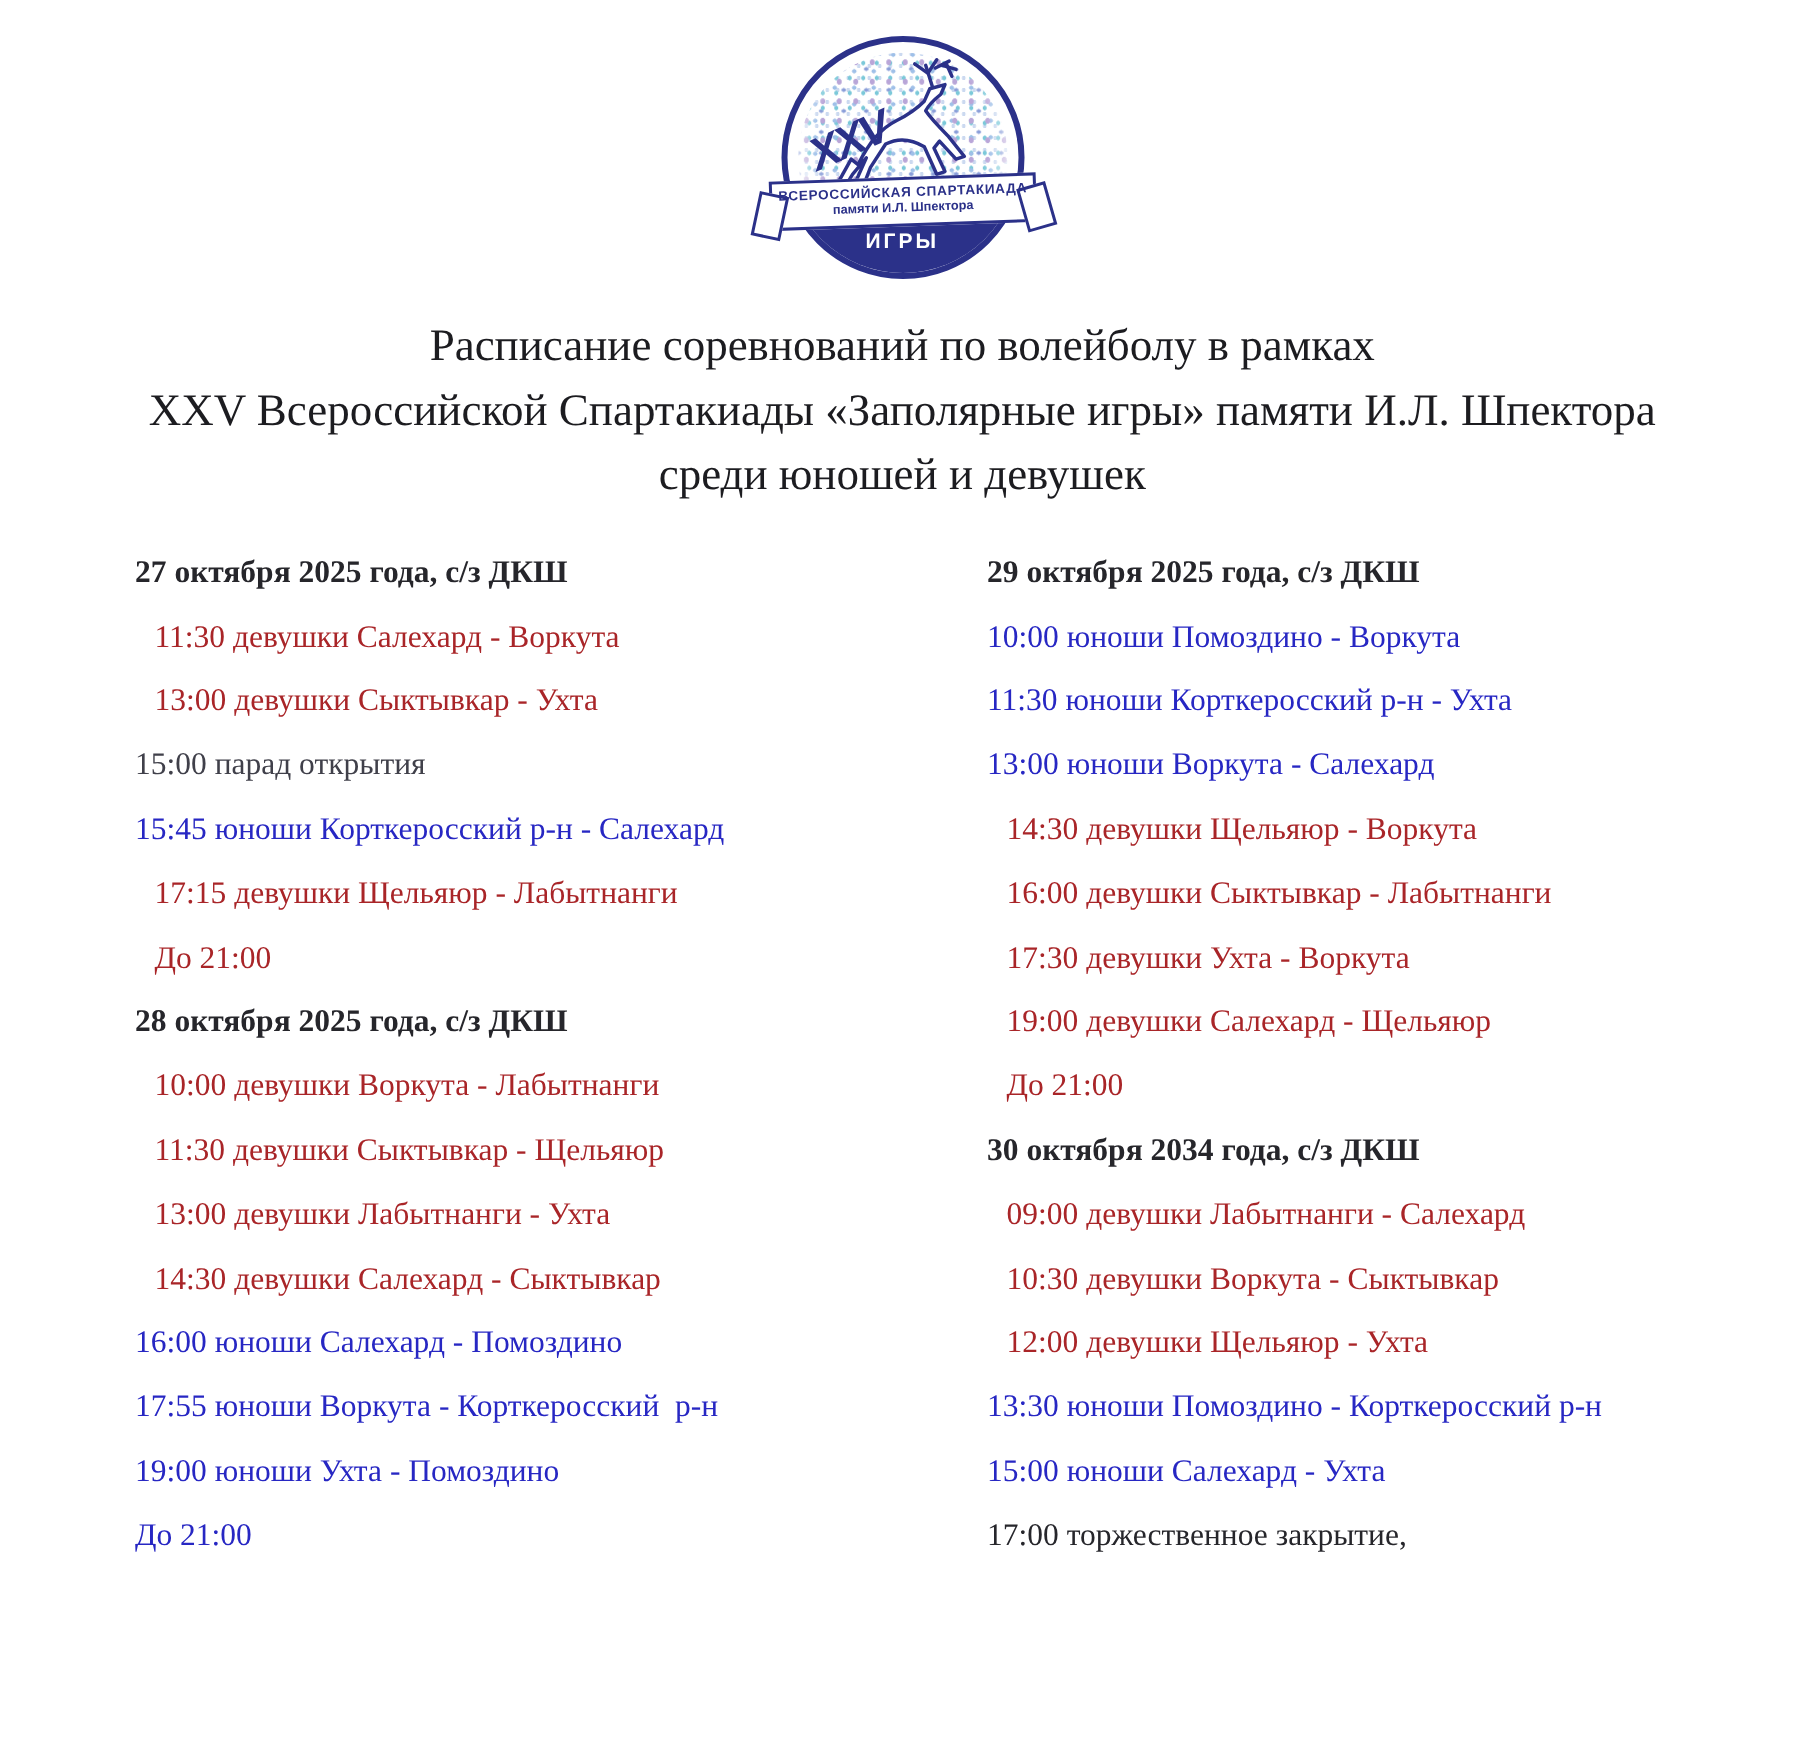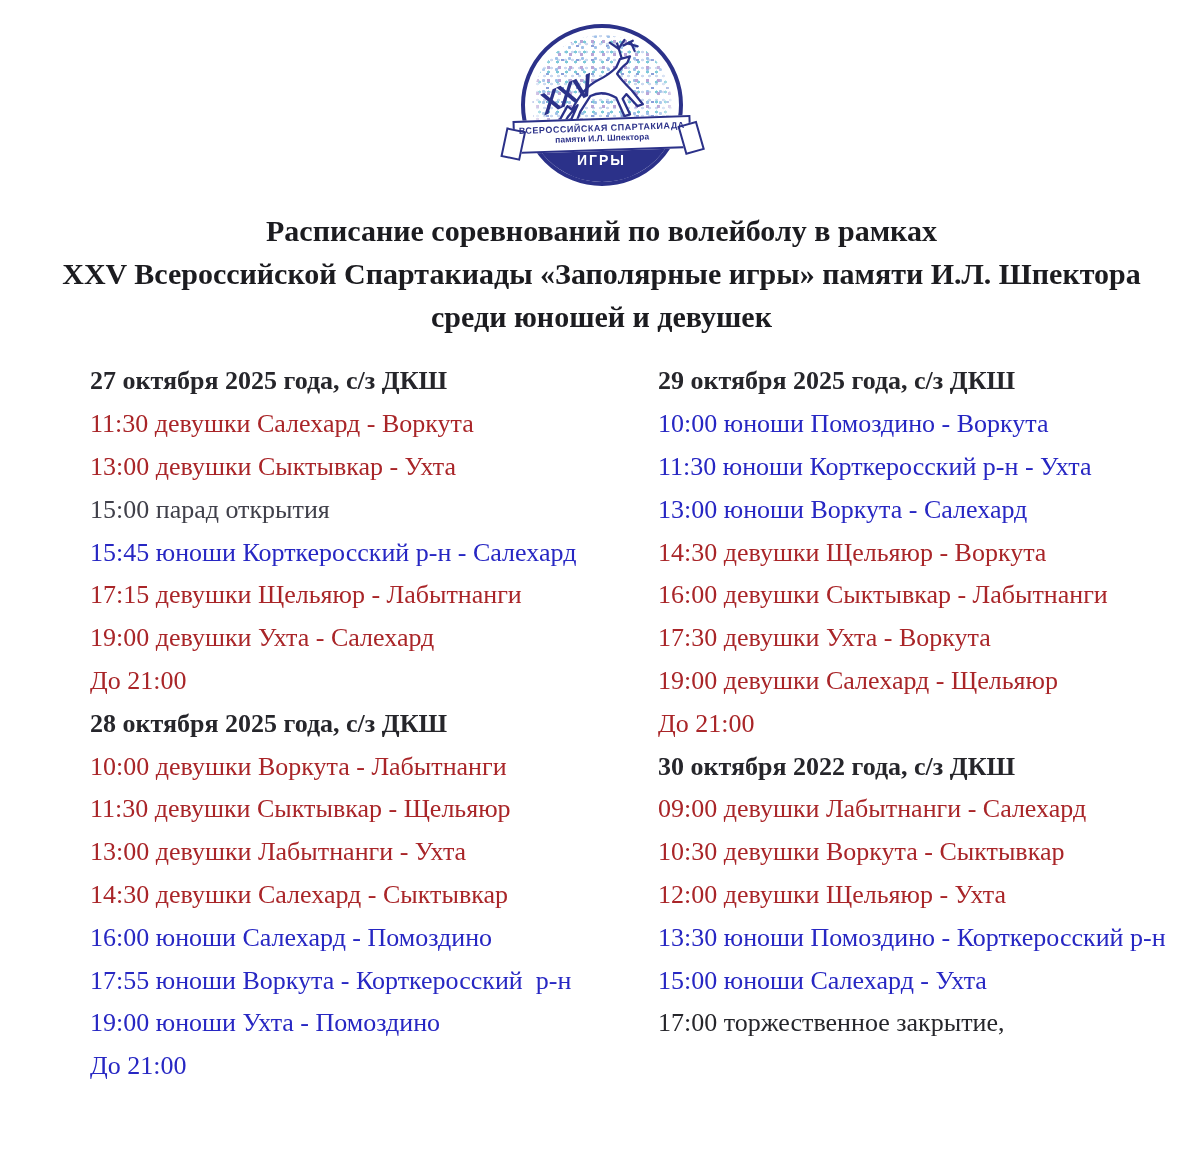--- a/index.html
+++ b/index.html
@@ -129,45 +129,45 @@
     color: var(--c-navy, #2b3189);
   }
 
   
   .title {
     position: absolute;
     top: 209px;
     left: 0;
     width: 100%;
     text-align: center;
-    font-weight: bold;
+    font-weight: normal;
     font-size: 30px;
     color: #1c1c20;
   }
   .title-line { height: 43px; line-height: 43px; }
 
   
   .columns {
     position: absolute;
     top: 360px;
     left: 90px;
     display: flex;
   }
   .col-left  { width: 568px; }
   .col-right { width: 545px; text-align: right; }
   .trow {
     height: 42.8px;
     display: flex;
     align-items: center;
-    font-size: 26px;
+    font-size: 21px;
     white-space: pre;
   }
   .date-header { font-weight: bold; color: var(--c-header, #26262b); }
   .t-boys    { color: var(--c-boys, #2727c3); }
-  .t-girls   { color: var(--c-girls, #a92528); }
+  .t-girls   { color: var(--c-girls, #a92528); margin-left: 13px; }
   .t-info    { color: var(--c-info, #40404a); }
   .t-closing { color: var(--c-header, #26262b); font-weight: normal; }
 </style>
 </head>
 <body>
 
 <div class="page">
 
   <div class="logo">
     <div class="logo-circle">
@@ -212,21 +212,20 @@
 
   <div class="columns">
 
     <div class="col-left">
       <div class="trow date-header">27 октября 2025 года, с/з ДКШ</div>
       <div class="trow t-girls">11:30 девушки Салехард - Воркута</div>
       <div class="trow t-girls">13:00 девушки Сыктывкар - Ухта</div>
       <div class="trow t-info">15:00 парад открытия</div>
       <div class="trow t-boys">15:45 юноши Корткеросский р-н - Салехард</div>
       <div class="trow t-girls">17:15 девушки Щельяюр - Лабытнанги</div>
-      <div class="trow t-girls">19:00 девушки Ухта - Салехард</div>
       <div class="trow t-girls">До 21:00</div>
 
       <div class="trow date-header">28 октября 2025 года, с/з ДКШ</div>
       <div class="trow t-girls">10:00 девушки Воркута - Лабытнанги</div>
       <div class="trow t-girls">11:30 девушки Сыктывкар - Щельяюр</div>
       <div class="trow t-girls">13:00 девушки Лабытнанги - Ухта</div>
       <div class="trow t-girls">14:30 девушки Салехард - Сыктывкар</div>
       <div class="trow t-boys">16:00 юноши Салехард - Помоздино</div>
       <div class="trow t-boys">17:55 юноши Воркута - Корткеросский  р-н</div>
       <div class="trow t-boys">19:00 юноши Ухта - Помоздино</div>
@@ -237,21 +236,21 @@
       <div class="trow date-header">29 октября 2025 года, с/з ДКШ</div>
       <div class="trow t-boys">10:00 юноши Помоздино - Воркута</div>
       <div class="trow t-boys">11:30 юноши Корткеросский р-н - Ухта</div>
       <div class="trow t-boys">13:00 юноши Воркута - Салехард</div>
       <div class="trow t-girls">14:30 девушки Щельяюр - Воркута</div>
       <div class="trow t-girls">16:00 девушки Сыктывкар - Лабытнанги</div>
       <div class="trow t-girls">17:30 девушки Ухта - Воркута</div>
       <div class="trow t-girls">19:00 девушки Салехард - Щельяюр</div>
       <div class="trow t-girls">До 21:00</div>
 
-      <div class="trow date-header">30 октября 2022 года, с/з ДКШ</div>
+      <div class="trow date-header">30 октября 2034 года, с/з ДКШ</div>
       <div class="trow t-girls">09:00 девушки Лабытнанги - Салехард</div>
       <div class="trow t-girls">10:30 девушки Воркута - Сыктывкар</div>
       <div class="trow t-girls">12:00 девушки Щельяюр - Ухта</div>
       <div class="trow t-boys">13:30 юноши Помоздино - Корткеросский р-н</div>
       <div class="trow t-boys">15:00 юноши Салехард - Ухта</div>
       <div class="trow t-closing">17:00 торжественное закрытие,</div>
     </div>
 
   </div>
 </div>

